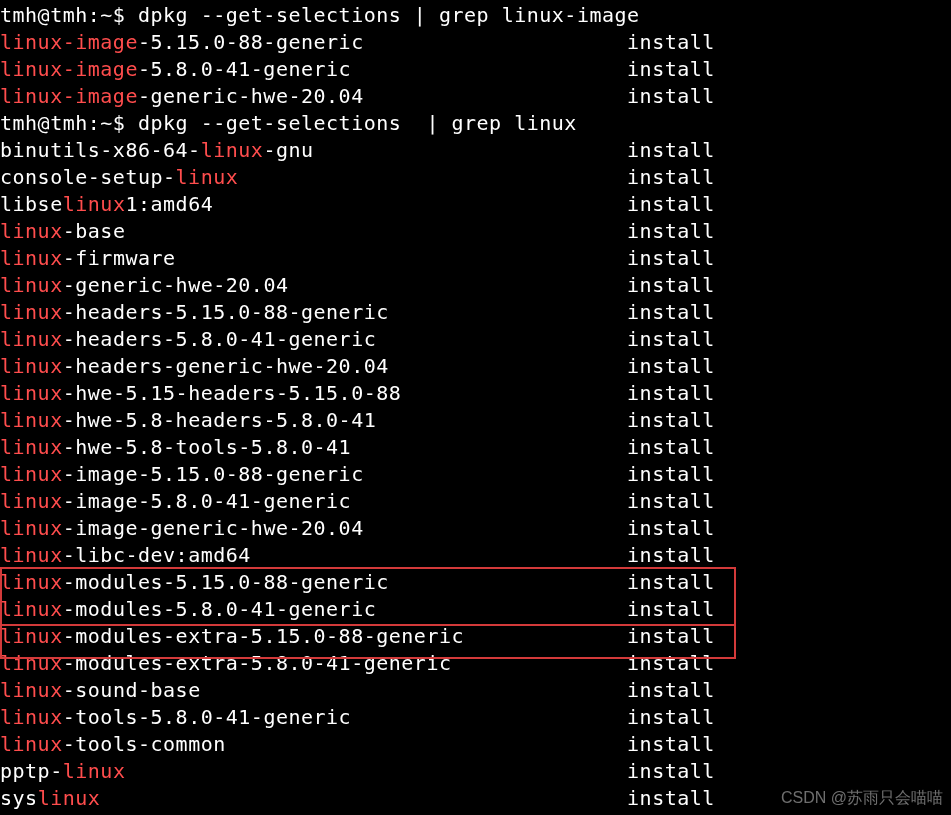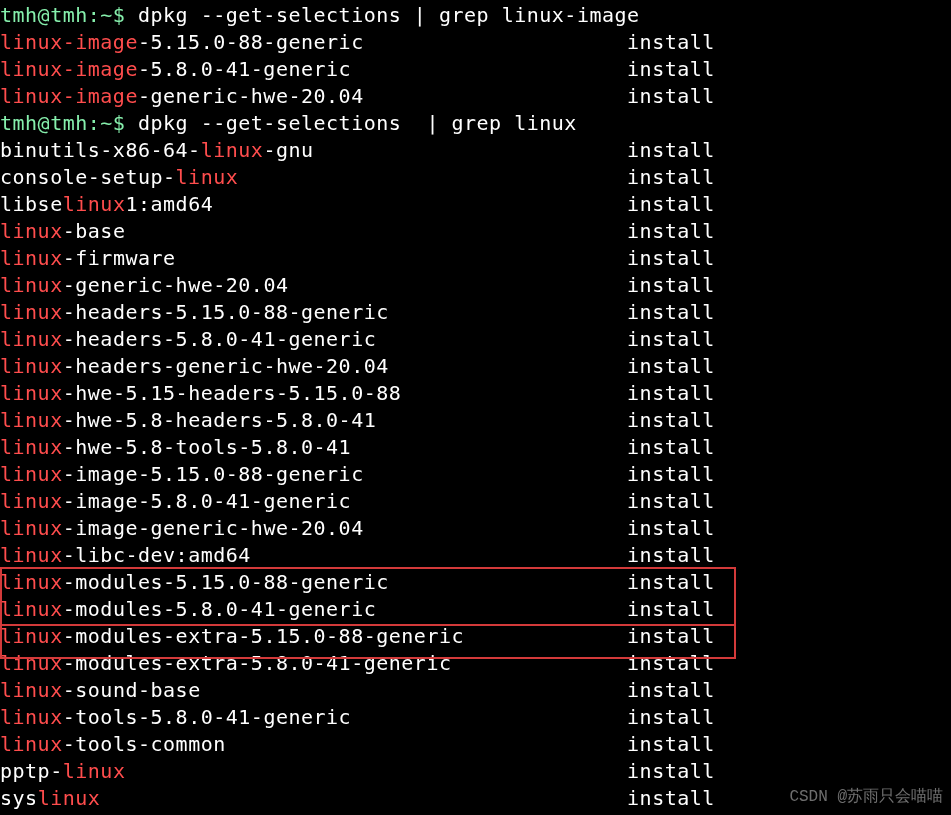--- a/index.html
+++ b/index.html
@@ -14,35 +14,35 @@
     height: 815px;
     overflow: hidden;
     position: relative;
   }
   .terminal {
     white-space: pre;
     letter-spacing: 0.5px;
     position: relative;
     padding-top: 2px;
   }
-  .prompt { color: #86efac; }
+  .prompt { color: #ffffff; }
   .hl    { color: #ff4d4d; font-weight: normal; }
   .line  { display: block; }
   .redbox {
     position: absolute;
     border: 2px solid #d33a3a;
     pointer-events: none;
   }
   .watermark {
     position: absolute;
     right: 8px;
     bottom: 4px;
     color: rgba(200,200,200,0.55);
     font-size: 16px;
-    font-family: Liberation Mono, monospace;
+    font-family: Liberation Sans, sans-serif;
     letter-spacing: 0;
     margin-top: 28px;
   }
 </style>
 </head>
 <body>
 
 <div class="terminal" id="term"><div class="line"><span class="prompt">tmh@tmh:~$ </span><span>dpkg --get-selections | grep linux-image</span></div><div class="line"><span class="hl">linux-image</span><span>-5.15.0-88-generic</span><span>                     install</span></div><div class="line"><span class="hl">linux-image</span><span>-5.8.0-41-generic</span><span>                      install</span></div><div class="line"><span class="hl">linux-image</span><span>-generic-hwe-20.04</span><span>                     install</span></div><div class="line"><span class="prompt">tmh@tmh:~$ </span><span>dpkg --get-selections  | grep linux</span></div><div class="line"><span>binutils-x86-64-</span><span class="hl">linux</span><span>-gnu</span><span>                         install</span></div><div class="line"><span>console-setup-</span><span class="hl">linux</span><span></span><span>                               install</span></div><div class="line"><span>libse</span><span class="hl">linux</span><span>1:amd64</span><span>                                 install</span></div><div class="line"><span class="hl">linux</span><span>-base</span><span>                                        install</span></div><div class="line"><span class="hl">linux</span><span>-firmware</span><span>                                    install</span></div><div class="line"><span class="hl">linux</span><span>-generic-hwe-20.04</span><span>                           install</span></div><div class="line"><span class="hl">linux</span><span>-headers-5.15.0-88-generic</span><span>                   install</span></div><div class="line"><span class="hl">linux</span><span>-headers-5.8.0-41-generic</span><span>                    install</span></div><div class="line"><span class="hl">linux</span><span>-headers-generic-hwe-20.04</span><span>                   install</span></div><div class="line"><span class="hl">linux</span><span>-hwe-5.15-headers-5.15.0-88</span><span>                  install</span></div><div class="line"><span class="hl">linux</span><span>-hwe-5.8-headers-5.8.0-41</span><span>                    install</span></div><div class="line"><span class="hl">linux</span><span>-hwe-5.8-tools-5.8.0-41</span><span>                      install</span></div><div class="line"><span class="hl">linux</span><span>-image-5.15.0-88-generic</span><span>                     install</span></div><div class="line"><span class="hl">linux</span><span>-image-5.8.0-41-generic</span><span>                      install</span></div><div class="line"><span class="hl">linux</span><span>-image-generic-hwe-20.04</span><span>                     install</span></div><div class="line"><span class="hl">linux</span><span>-libc-dev:amd64</span><span>                              install</span></div><div class="line"><span class="hl">linux</span><span>-modules-5.15.0-88-generic</span><span>                   install</span></div><div class="line"><span class="hl">linux</span><span>-modules-5.8.0-41-generic</span><span>                    install</span></div><div class="line"><span class="hl">linux</span><span>-modules-extra-5.15.0-88-generic</span><span>             install</span></div><div class="line"><span class="hl">linux</span><span>-modules-extra-5.8.0-41-generic</span><span>              install</span></div><div class="line"><span class="hl">linux</span><span>-sound-base</span><span>                                  install</span></div><div class="line"><span class="hl">linux</span><span>-tools-5.8.0-41-generic</span><span>                      install</span></div><div class="line"><span class="hl">linux</span><span>-tools-common</span><span>                                install</span></div><div class="line"><span>pptp-</span><span class="hl">linux</span><span></span><span>                                        install</span></div><div class="line"><span>sys</span><span class="hl">linux</span><span></span><span>                                          install</span></div><div class="line"><span>sys</span><span class="hl">linux</span><span>-common</span><span>                                   install</span></div></div>
 
 <div class="redbox" id="box1" style="top: 567px; left: 0px; width: 732px; height: 55px;"></div>

